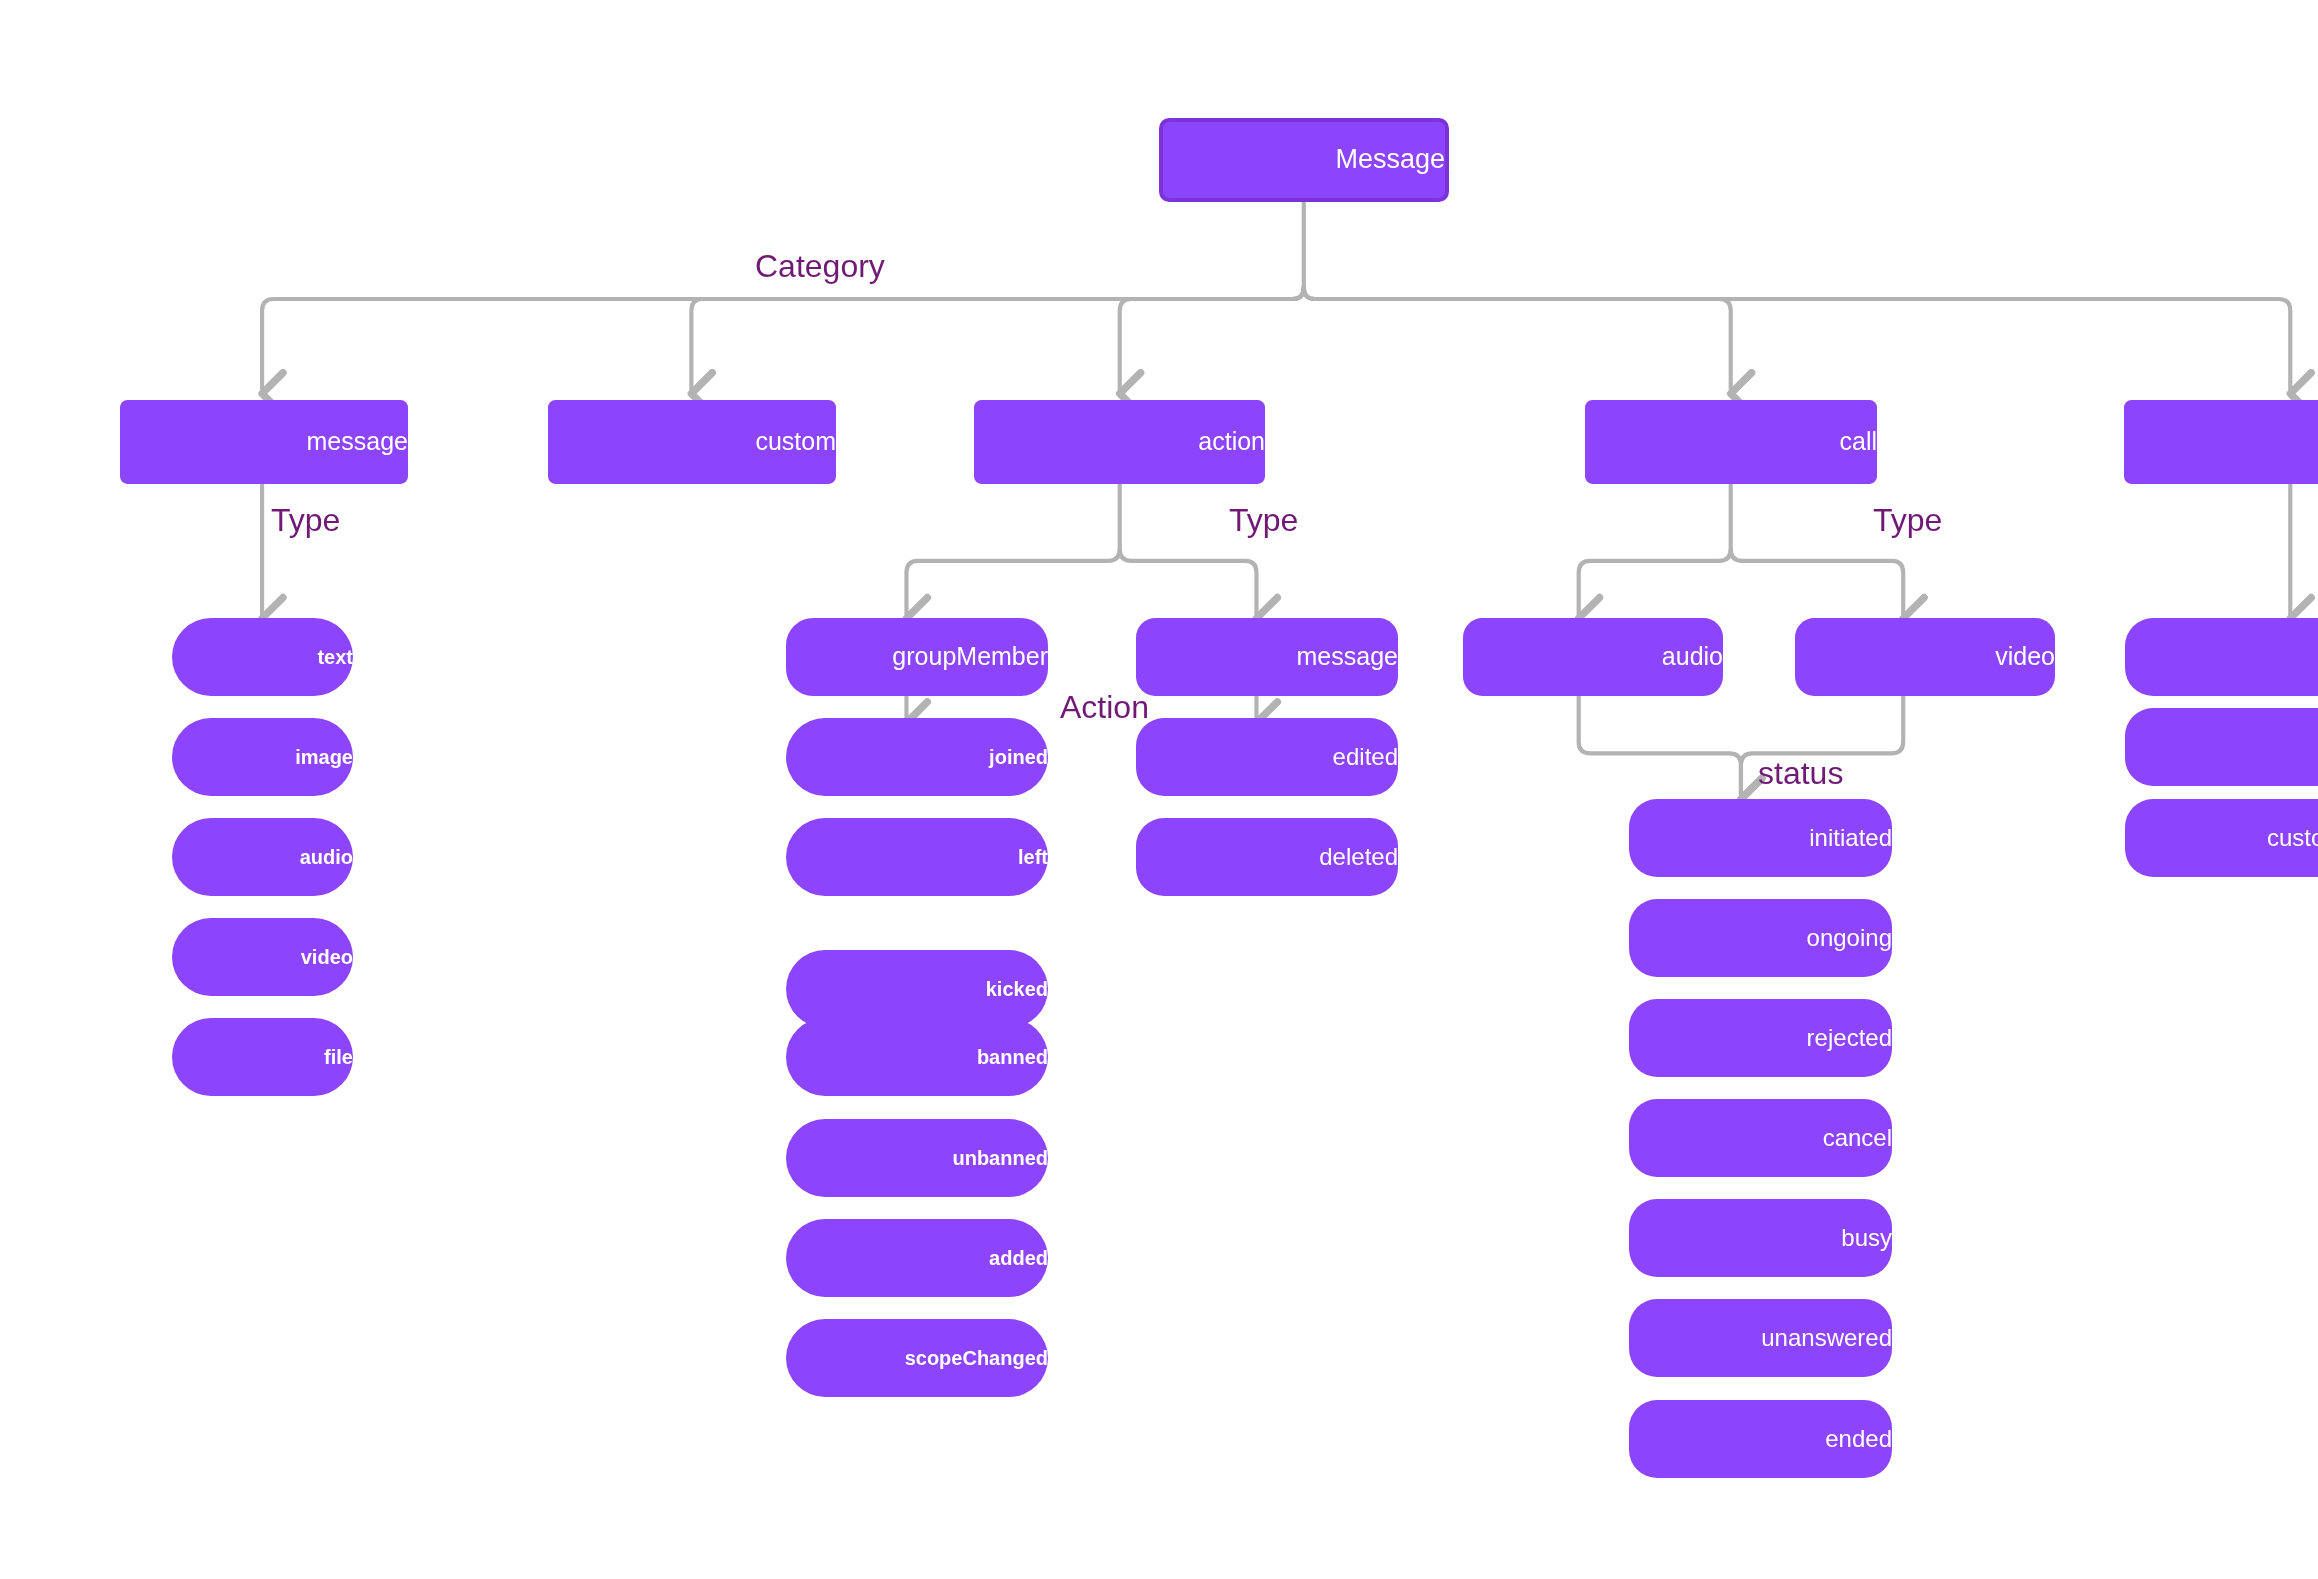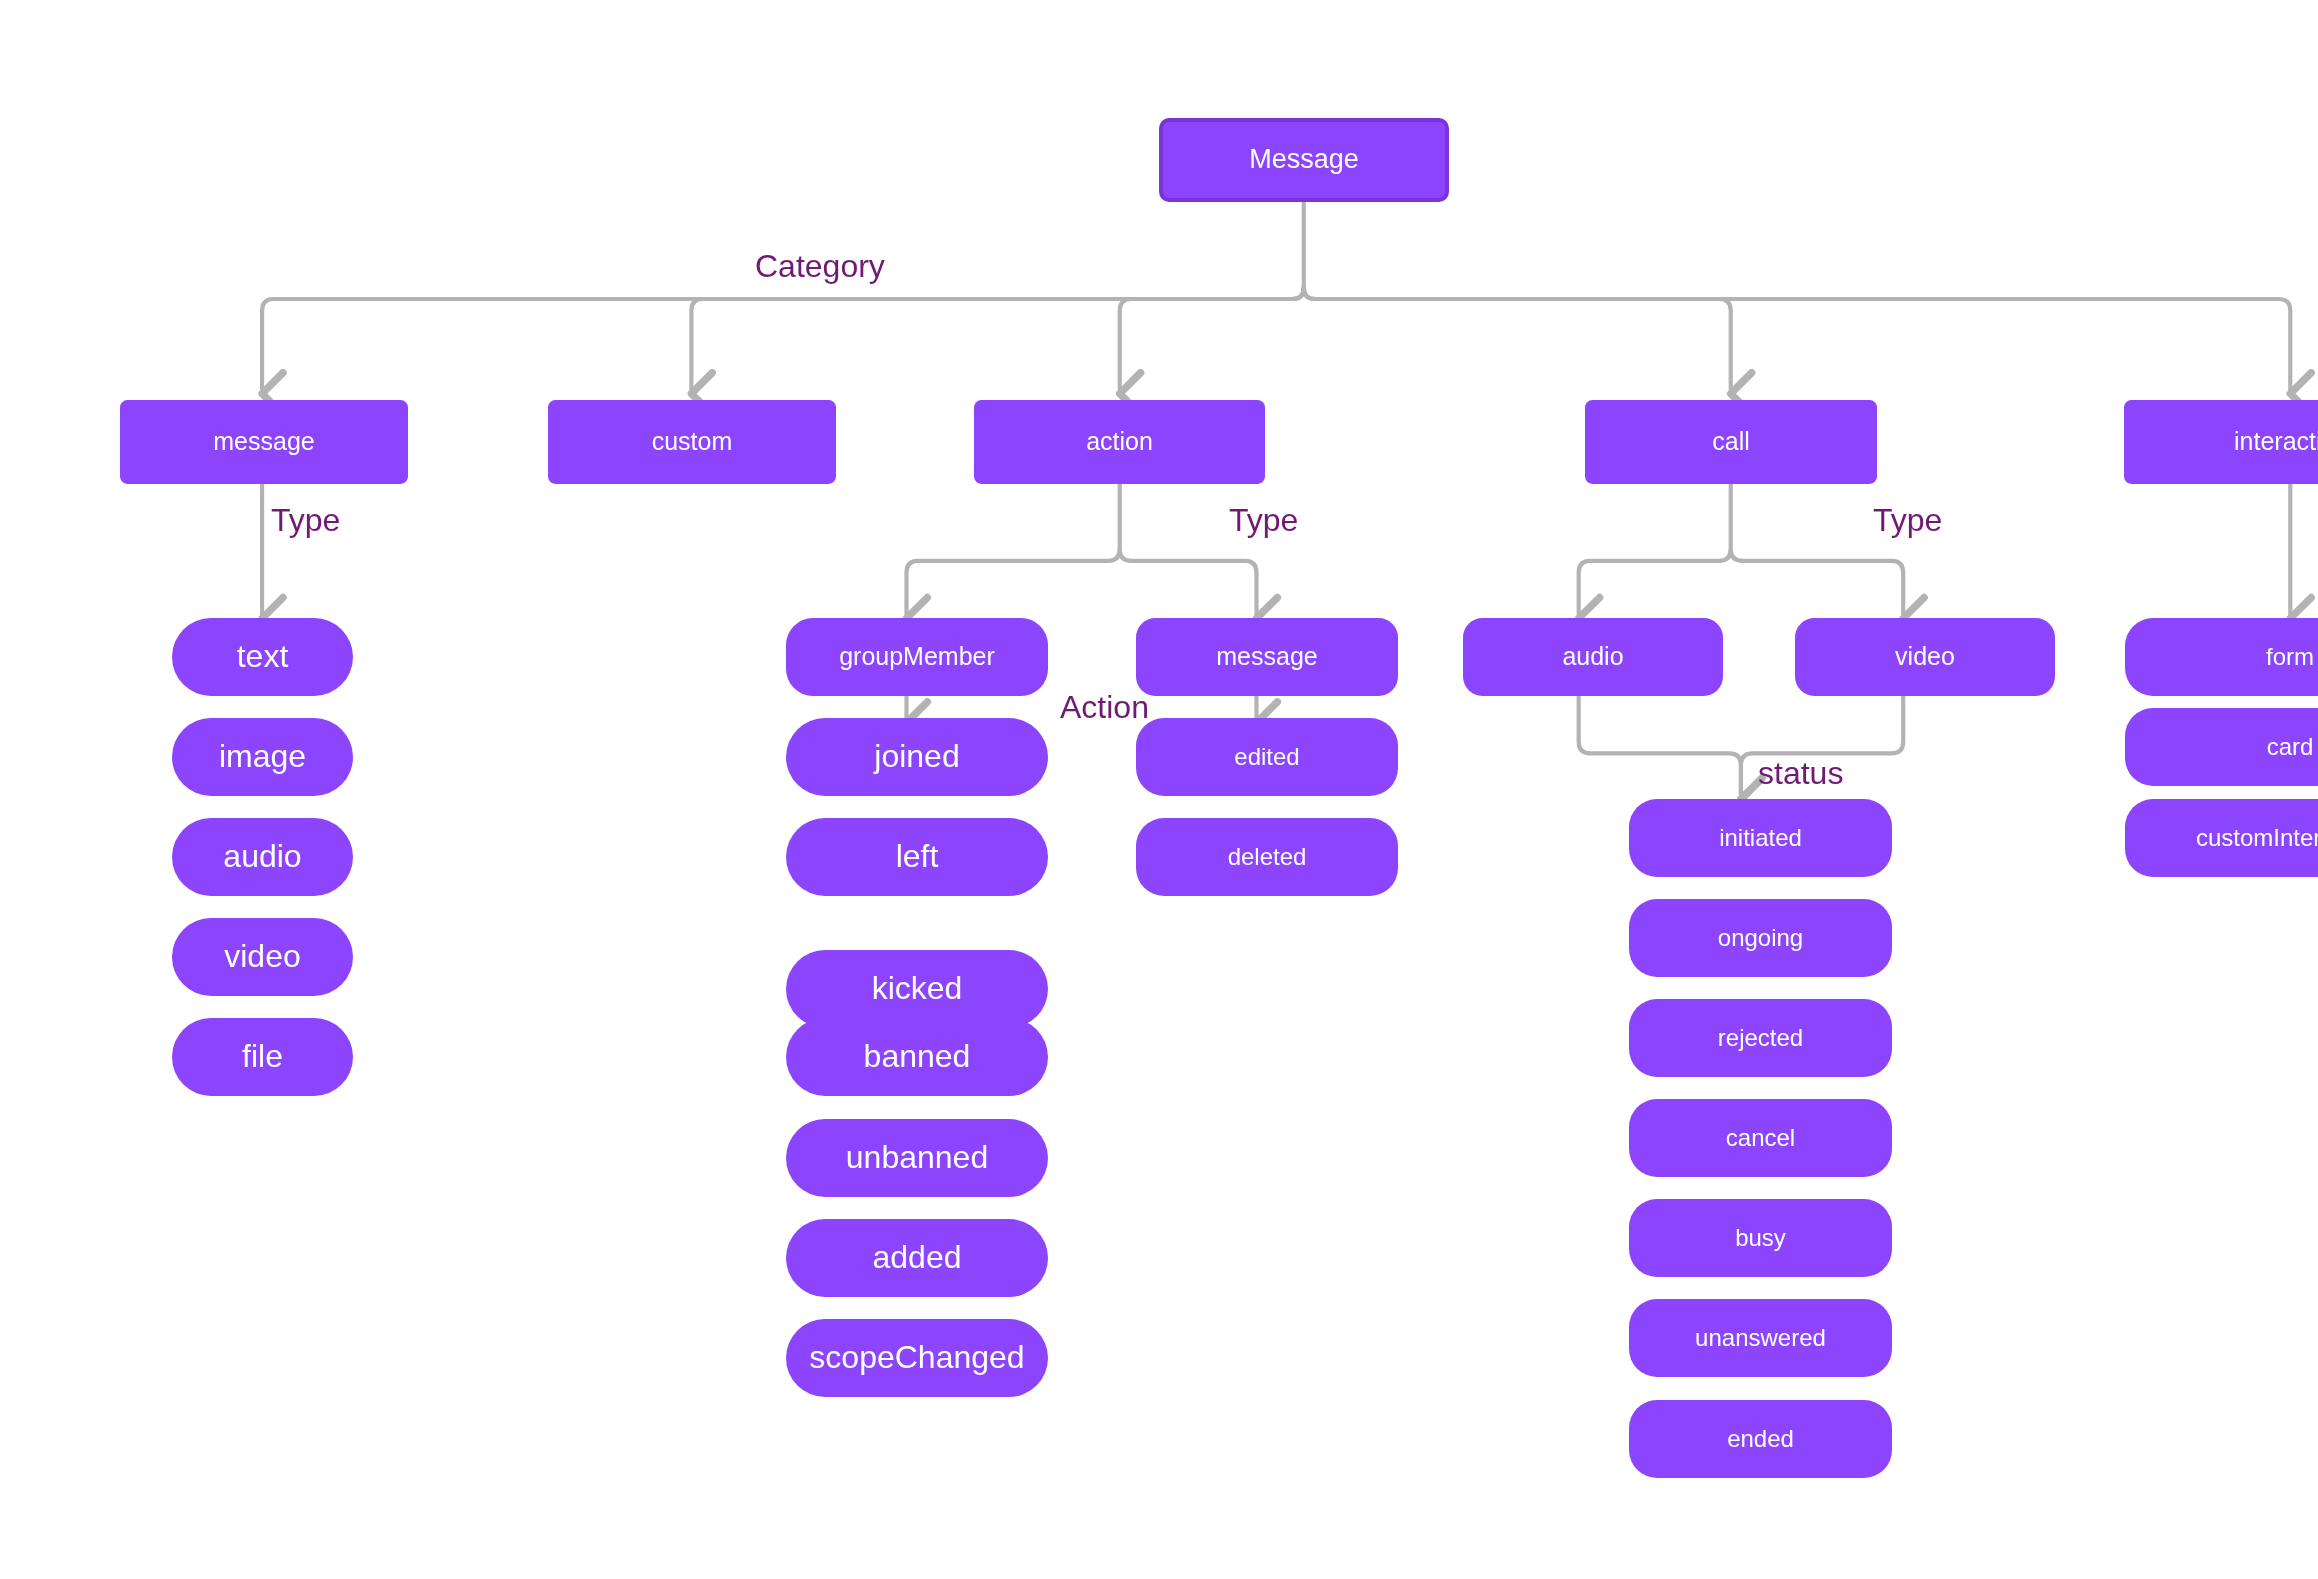--- a/index.html
+++ b/index.html
@@ -5,21 +5,21 @@
   html,body{margin:0;padding:0;background:#ffffff;}
   body{
     font-family:"Liberation Sans", sans-serif;
     width:2538px;height:1579px;position:relative;overflow:hidden;
   }
   #diagram{position:absolute;left:0;top:0;width:2538px;height:1579px;}
   svg.edges{position:absolute;left:0;top:0;width:2538px;height:1579px;pointer-events:none;}
 
   .node{
     position:absolute;
-    display:flex;align-items:center;justify-content:center;
+    display:flex;align-items:center;justify-content:flex-end;
     background:#8C44FD;color:#ffffff;
     box-sizing:border-box;
     text-align:center;
     line-height:1.1;
     white-space:nowrap;
   }
   .node.root{
     border:4.2px solid #7B33D8;
     border-radius:10.2px;
     font-size:27px;
@@ -27,21 +27,22 @@
   .node.lvl2{
     border-radius:7.4px;
     font-size:25px;
   }
   .node.lvl3{
     border-radius:19.5px;
     font-size:25px;
   }
   .node.pill{
     border-radius:463px;
-    font-size:32px;
+    font-size:20px;
+    font-weight:bold;
   }
   .node.soft{
     border-radius:28px;
     font-size:24px;
   }
 
   .edge-label{
     position:absolute;
     color:#701a75;
     font-size:32px;

